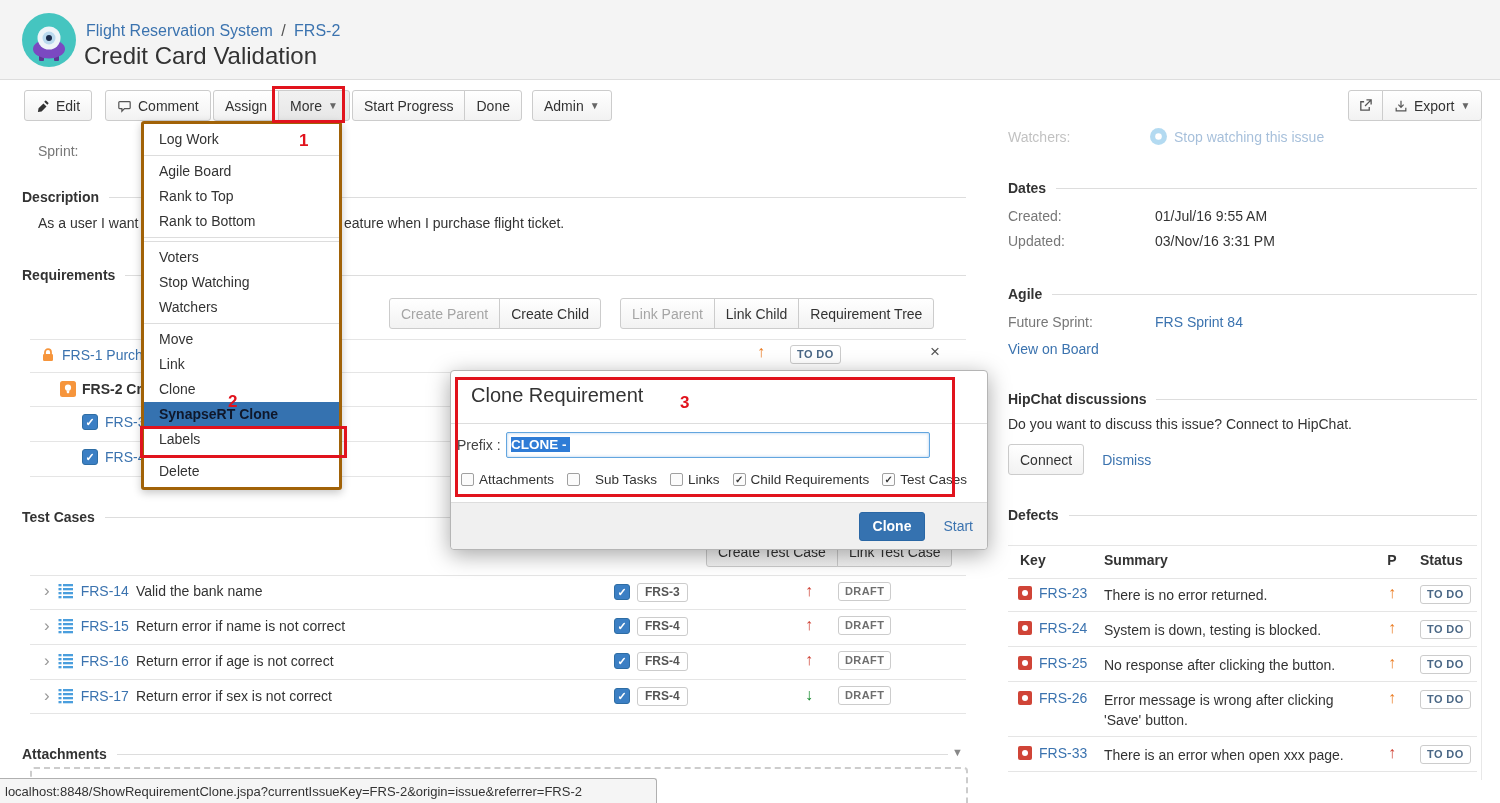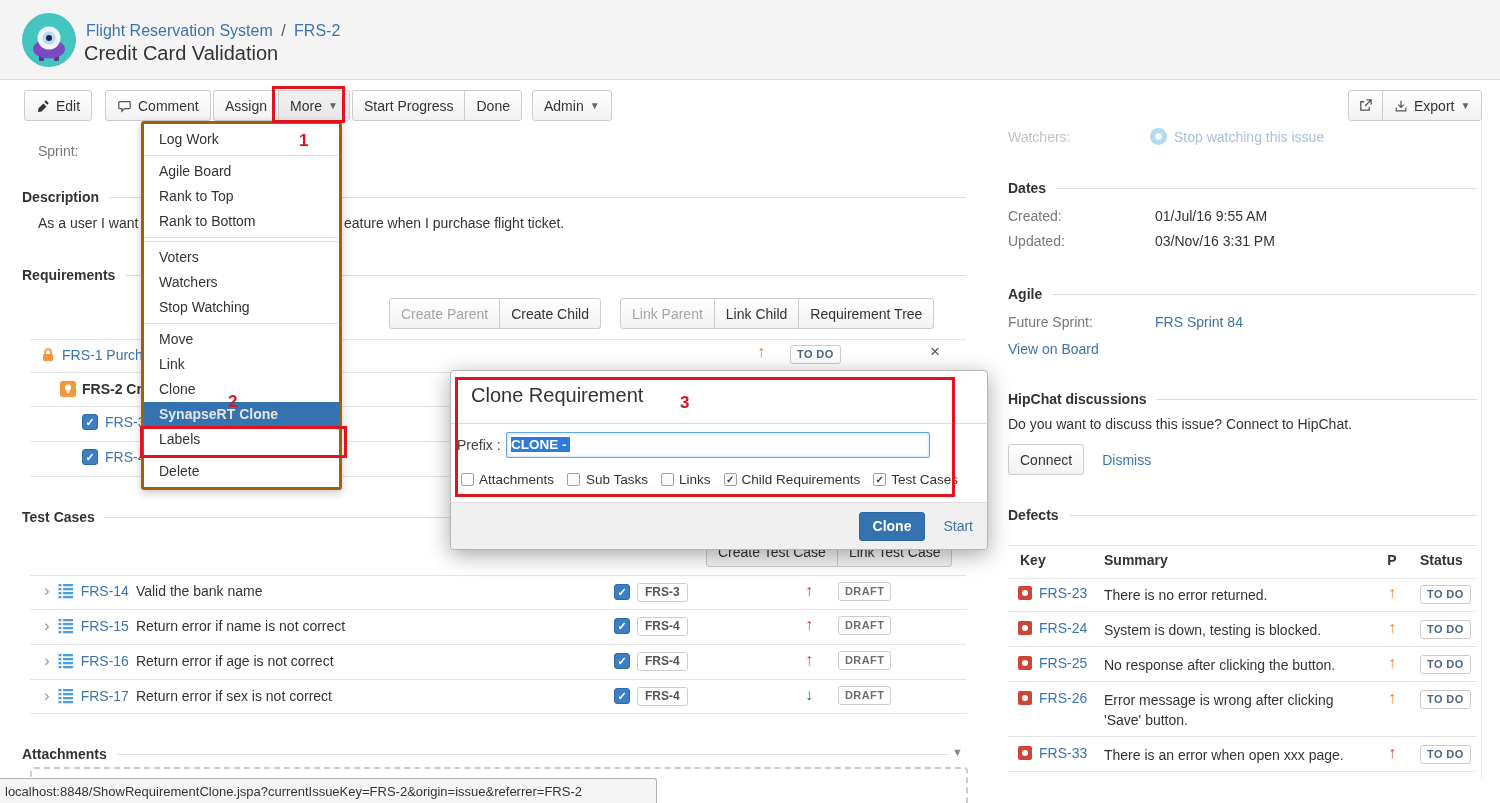--- a/index.html
+++ b/index.html
@@ -8,21 +8,21 @@
   #page { position:relative; width:1500px; height:803px; background:#fff; overflow:hidden; }
   .abs { position:absolute; }
   .hline { position:absolute; height:1px; background:#e5e5e5; }
   .vline { position:absolute; width:1px; background:#e8e8e8; }
   .link { color:#3b73af; text-decoration:none; cursor:pointer; }
   .muted { color:#777; }
 
   
   .tophdr { position:absolute; left:0; top:0; width:1500px; height:80px; background:#f4f4f4; border-bottom:1px solid #ddd; }
   .crumb { font-size:16px; }
-  .title { font-size:20px; color:#333; }
+  .title { font-size:24px; color:#333; }
 
   
   .btn { display:inline-flex; align-items:center; gap:6px; height:31px; padding:0 11px;
          background:linear-gradient(#ffffff,#f2f2f2); border:1px solid #ccc; border-radius:3px;
          font-size:14px; color:#333; cursor:pointer; white-space:nowrap; }
   .btn.disabled { color:#a5a5a5; cursor:default; }
   .btn.pressed { background:linear-gradient(#f1f1f1,#e7e7e7); }
   .grp { display:inline-flex; }
   .grp .btn { border-radius:0; margin-left:-1px; }
   .grp .btn:first-child { border-radius:3px 0 0 3px; margin-left:0; }
@@ -44,21 +44,21 @@
           display:inline-flex; align-items:center; justify-content:center; font-size:10px; font-weight:bold; color:#333; }
 
   
   .sec { position:absolute; display:flex; align-items:center; gap:10px; font-weight:bold; font-size:14px; color:#333; }
   .sec .rule { flex:1; height:1px; background:#ddd; }
 
   
   .menu { position:absolute; left:141px; top:121px; width:201px; background:#fff; border:3px solid #a16207;
           border-radius:3px; box-shadow:0 3px 9px rgba(0,0,0,.22); padding:3px 0; z-index:40; }
   .mi { height:25px; line-height:25px; padding:0 15px; font-size:14px; color:#333; cursor:pointer; white-space:nowrap; }
-  .mi.selected { background:#3572b0; color:#e5e5e5; font-weight:bold; }
+  .mi.selected { background:#3572b0; color:#0f172a; font-weight:bold; }
   .msep { height:1px; background:#ddd; margin:3px 0; }
 
   
   .dialog { position:absolute; left:450px; top:370px; width:538px; background:#fff; border:1px solid #b5b5b5;
             border-radius:4px; box-shadow:0 5px 22px rgba(0,0,0,.35); z-index:50; }
   .dlg-h { height:53px; padding:13px 20px; font-size:20px; color:#333; border-bottom:1px solid #ddd; }
   .dlg-b { position:relative; height:78px; }
   .dlg-f { height:47px; background:#f0f0f0; border-top:1px solid #ddd; display:flex; align-items:center;
            justify-content:flex-end; gap:18px; padding:0 14px; border-radius:0 0 4px 4px; }
   .btn-primary { height:29px; padding:0 13px; background:#3572b0; border:1px solid #2a67a5; border-radius:3px;
@@ -478,22 +478,22 @@
 
   <div class="menu">
     <div class="mi">Log Work</div>
     <div class="msep"></div>
     <div class="mi">Agile Board</div>
     <div class="mi">Rank to Top</div>
     <div class="mi">Rank to Bottom</div>
     <div class="msep"></div>
     <div class="msep"></div>
     <div class="mi">Voters</div>
+    <div class="mi">Stop Watching</div>
     <div class="mi">Watchers</div>
-    <div class="mi">Stop Watching</div>
     <div class="msep"></div>
     <div class="mi">Move</div>
     <div class="mi">Link</div>
     <div class="mi">Clone</div>
     <div class="mi selected">SynapseRT Clone</div>
     <div class="mi">Labels</div>
     <div class="msep"></div>
     <div class="mi">Delete</div>
   </div>
 
@@ -502,21 +502,21 @@
     <div class="dlg-b">
       <span class="abs" style="left:6px;top:13px;color:#444;">Prefix :</span>
       <div class="inputbox">
         <span class="selstrip">CLONE - </span>
       </div>
       <div class="abs" style="left:10px;top:48px;display:flex;align-items:center;gap:13px;font-size:13.5px;white-space:nowrap;">
         <span style="display:inline-flex;align-items:center;gap:5px;">
           <span class="cbsm"></span>
           <span>Attachments</span>
         </span>
-        <span style="display:inline-flex;align-items:center;gap:6px;">
+        <span style="display:inline-flex;align-items:center;gap:15px;">
           <span class="cbsm"></span>
           <span>Sub Tasks</span>
         </span>
         <span style="display:inline-flex;align-items:center;gap:5px;">
           <span class="cbsm"></span>
           <span>Links</span>
         </span>
         <span style="display:inline-flex;align-items:center;gap:5px;">
           <span class="cbsm">✓</span>
           <span>Child Requirements</span>

